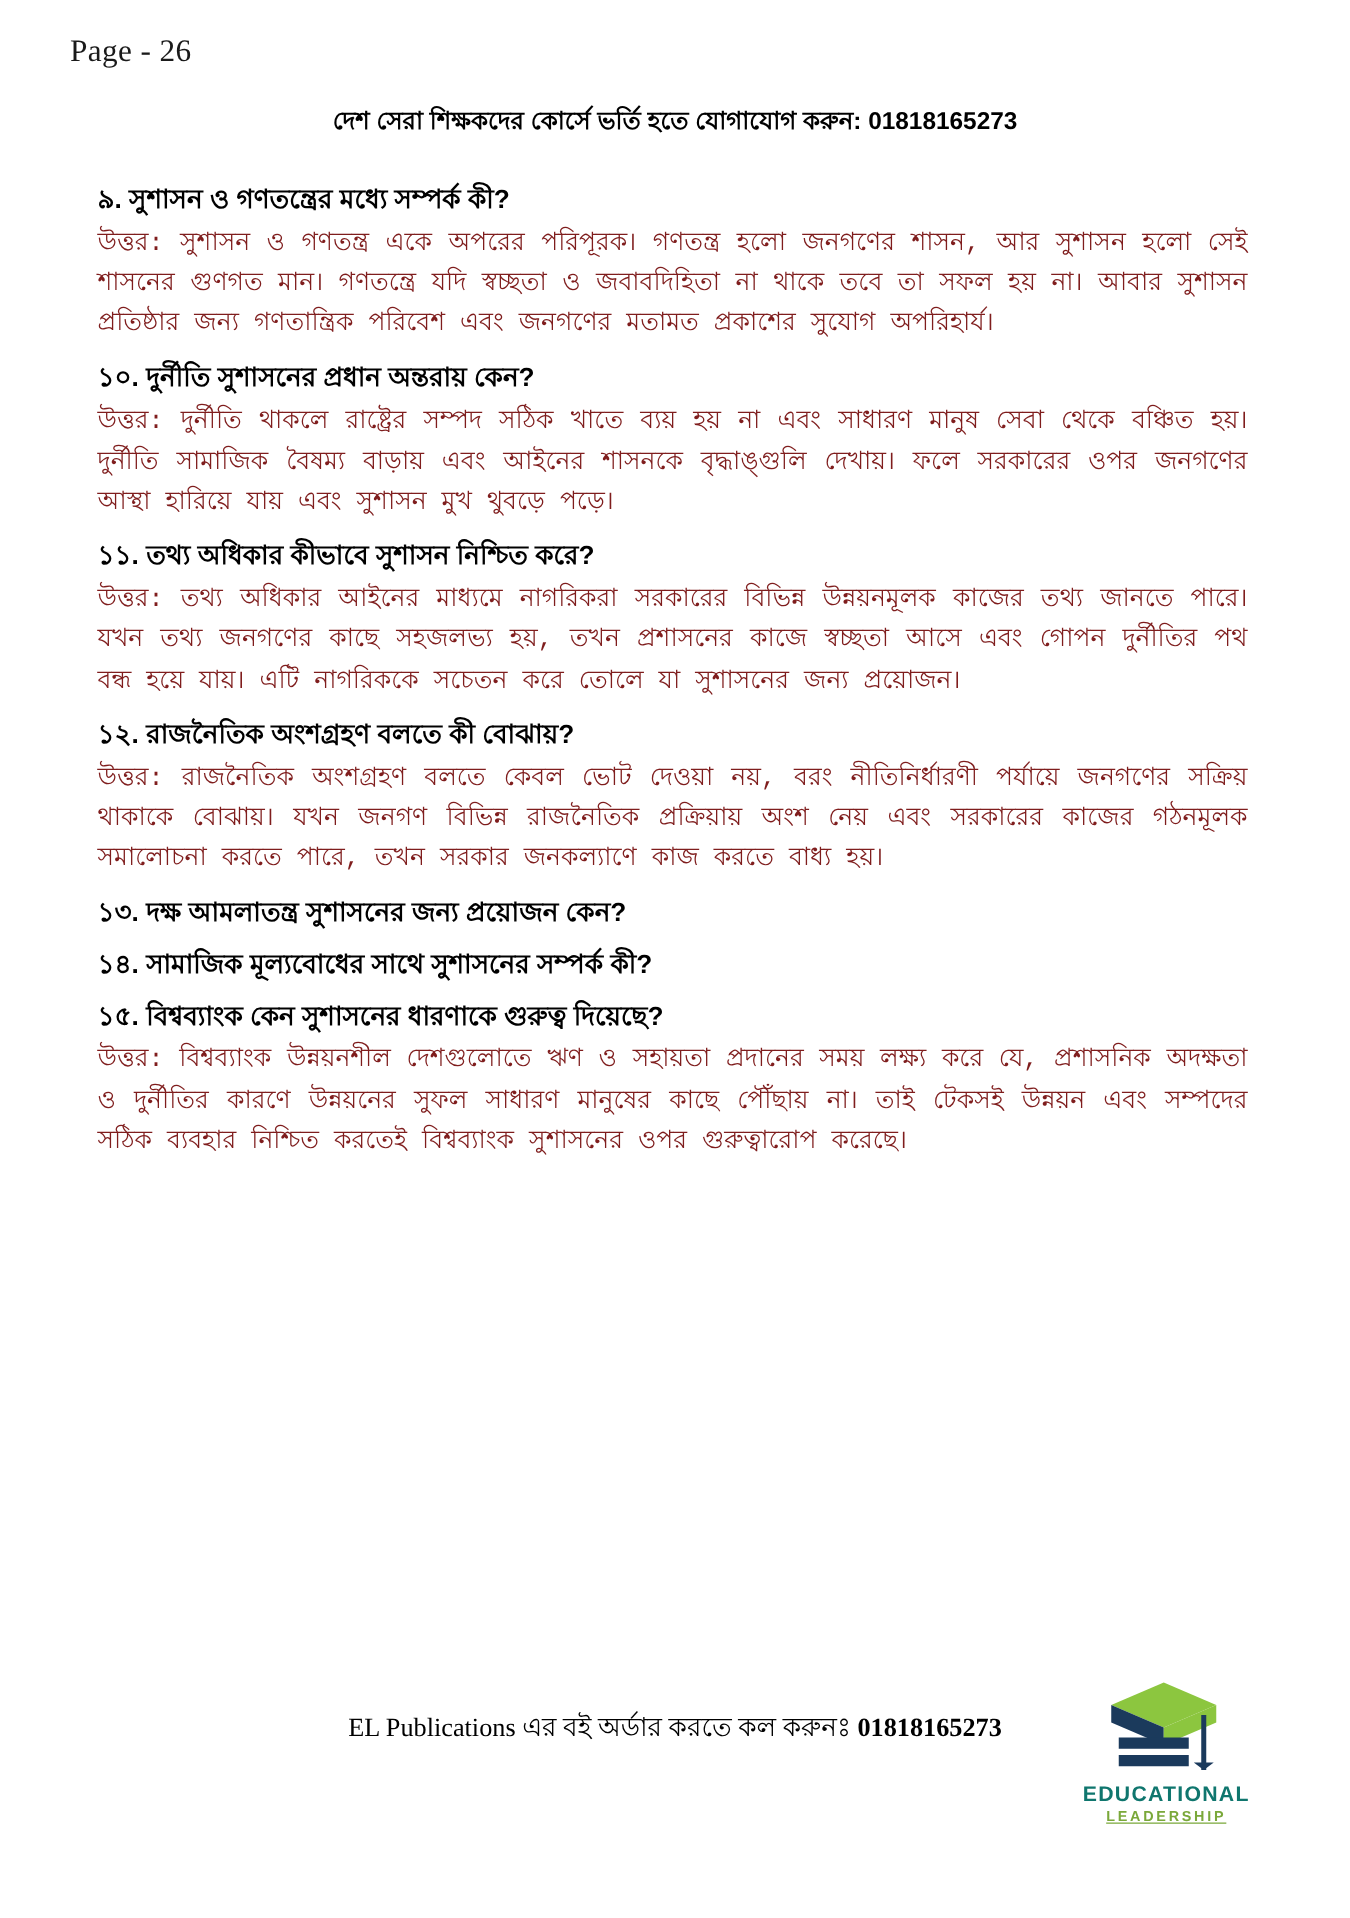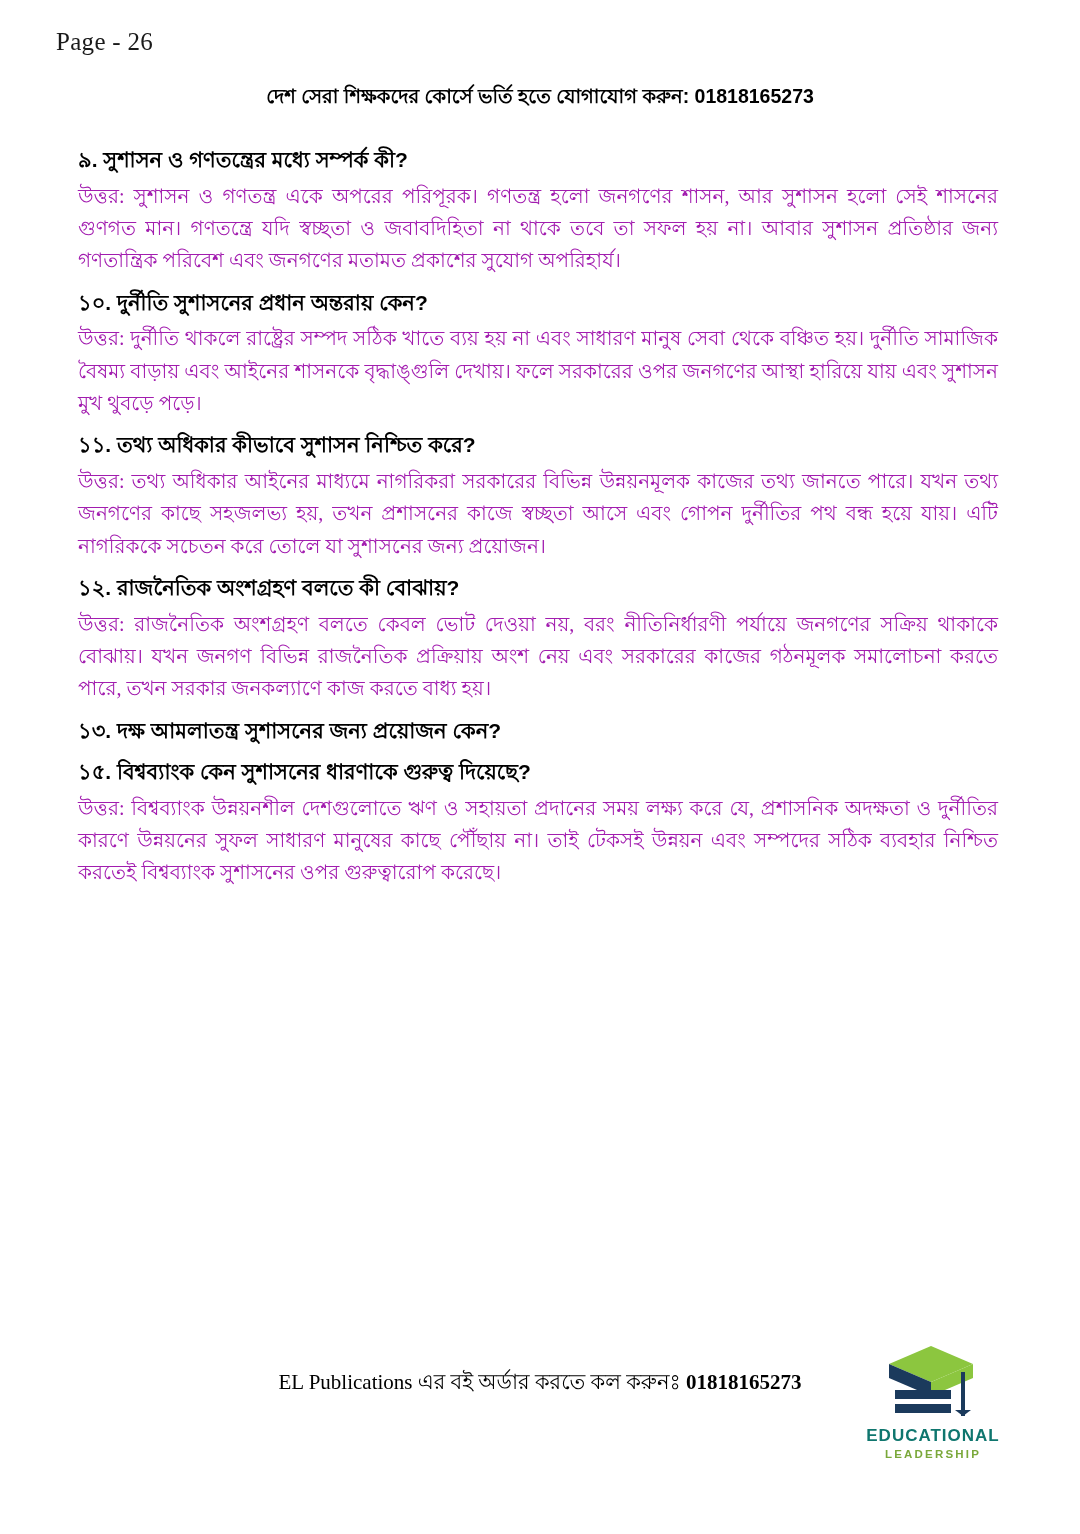--- a/index.html
+++ b/index.html
@@ -51,23 +51,23 @@
     font-family: "Liberation Sans", sans-serif;
     line-height: 1.5;
     margin: 10px 0 4px 0;
     color: #000;
   }
   .answer {
     font-size: 20px;
     line-height: 1.62;
     text-align: justify;
     text-justify: inter-word;
-    font-family: Liberation Serif, serif;
+    font-family: Liberation Mono, monospace;
     margin: 0 0 6px 0;
-    color: #a21caf;
+    color: #7f1d1d;
   }
   .footer {
     position: absolute;
     left: 0;
     right: 0;
     bottom: 36px;
     height: 150px;
   }
   .footer-text {
     position: absolute;
@@ -103,20 +103,21 @@
     font-weight: bold;
     margin-top: 4px;
   }
   .logo-sub {
     font-size: 11.5px;
     letter-spacing: 2.2px;
     font-family: "Liberation Sans", sans-serif;
     color: #7aa83a;
     font-weight: bold;
     margin-top: 2px;
+    text-decoration: underline;
   }
 </style>
 </head>
 <body>
 
 <div class="page">
 
   <div class="page-number">Page - 26</div>
 
   <div class="contact-line">দেশ সেরা শিক্ষকদের কোর্সে ভর্তি হতে যোগাযোগ করুন: 01818165273</div>
@@ -141,20 +142,21 @@
     <div class="qa-block">
       <div class="question">১২. রাজনৈতিক অংশগ্রহণ বলতে কী বোঝায়?</div>
       <div class="answer">উত্তর: রাজনৈতিক অংশগ্রহণ বলতে কেবল ভোট দেওয়া নয়, বরং নীতিনির্ধারণী পর্যায়ে জনগণের সক্রিয় থাকাকে বোঝায়। যখন জনগণ বিভিন্ন রাজনৈতিক প্রক্রিয়ায় অংশ নেয় এবং সরকারের কাজের গঠনমূলক সমালোচনা করতে পারে, তখন সরকার জনকল্যাণে কাজ করতে বাধ্য হয়।</div>
     </div>
 
     <div class="qa-block">
       <div class="question">১৩. দক্ষ আমলাতন্ত্র সুশাসনের জন্য প্রয়োজন কেন?</div>
     </div>
 
     <div class="qa-block">
+      <div class="question">১৪. সামাজিক মূল্যবোধের সাথে সুশাসনের সম্পর্ক কী?</div>
     </div>
 
     <div class="qa-block">
       <div class="question">১৫. বিশ্বব্যাংক কেন সুশাসনের ধারণাকে গুরুত্ব দিয়েছে?</div>
       <div class="answer">উত্তর: বিশ্বব্যাংক উন্নয়নশীল দেশগুলোতে ঋণ ও সহায়তা প্রদানের সময় লক্ষ্য করে যে, প্রশাসনিক অদক্ষতা ও দুর্নীতির কারণে উন্নয়নের সুফল সাধারণ মানুষের কাছে পৌঁছায় না। তাই টেকসই উন্নয়ন এবং সম্পদের সঠিক ব্যবহার নিশ্চিত করতেই বিশ্বব্যাংক সুশাসনের ওপর গুরুত্বারোপ করেছে।</div>
     </div>
 
   </div>
 
   <div class="footer">

